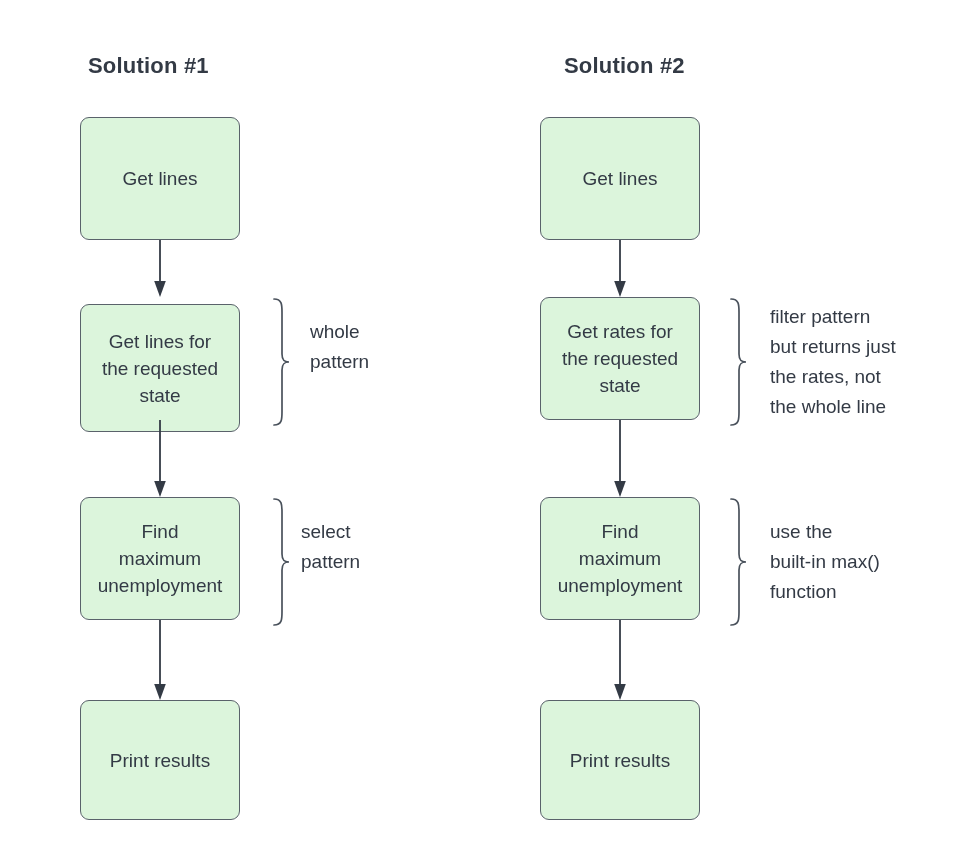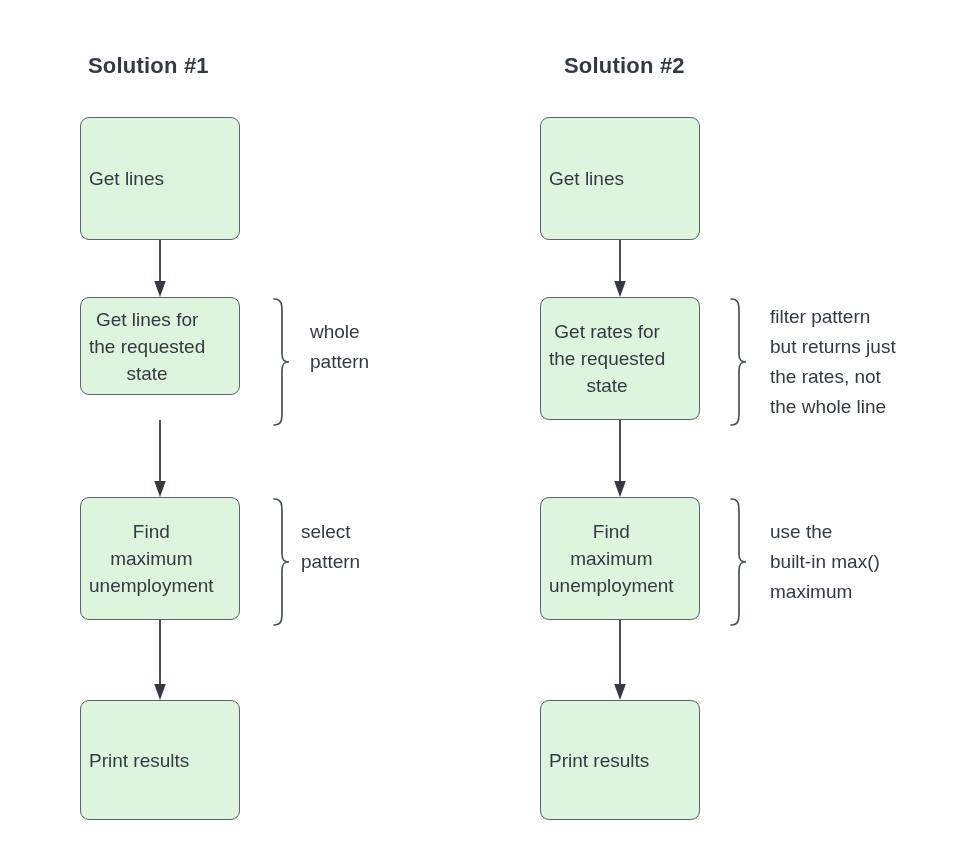--- a/index.html
+++ b/index.html
@@ -28,20 +28,21 @@
   }
   .node-box {
     position: absolute;
     width: 160px;
     box-sizing: border-box;
     background: #dcf5dc;
     border: 1.6px solid #5a626b;
     border-radius: 9px;
     display: flex;
     align-items: center;
+    justify-content: center;
     text-align: center;
     color: #333a45;
     font-size: 19px;
     line-height: 27px;
     padding: 4px 8px;
   }
   .node-label {
     display: block;
     white-space: pre-line;
   }
@@ -67,21 +68,21 @@
 <div id="canvas">
 
   <div class="col-title" style="left:88px; top:53px;">Solution #1</div>
 
   <div class="col-title" style="left:548px; top:53px;margin-left:16px;">Solution #2</div>
 
   <div class="node-box" style="left:80px; top:117px; height:123px;">
     <span class="node-label">Get lines</span>
   </div>
 
-  <div class="node-box" style="left:80px; top:297px; height:98px;">
+  <div class="node-box" style="left:80px; top:304px; height:128px;">
     <span class="node-label">Get lines for
 the requested
 state</span>
   </div>
 
   <div class="node-box" style="left:80px; top:497px; height:123px;">
     <span class="node-label">Find
 maximum
 unemployment</span>
   </div>
@@ -158,15 +159,15 @@
   <div class="annot-text" style="left:770px; top:302px; width:185px;">filter pattern
 but returns just
 the rates, not
 the whole line</div>
 
   <svg class="brace" style="left:725px; top:496px; width:24px; height:132px;" viewBox="0 0 24 132">
     <path d="M6 3 C14 3 14 9 14 16 L14 58 C14 64 16 66 21 66 C16 66 14 68 14 74 L14 116 C14 123 14 129 6 129" fill="none" stroke="#4a525c" stroke-width="1.7" stroke-linecap="round"></path>
   </svg>
   <div class="annot-text" style="left:770px; top:517px; width:185px;">use the
 built-in max()
-maximum</div>
+function</div>
 
 </div>
 
 </body></html>

